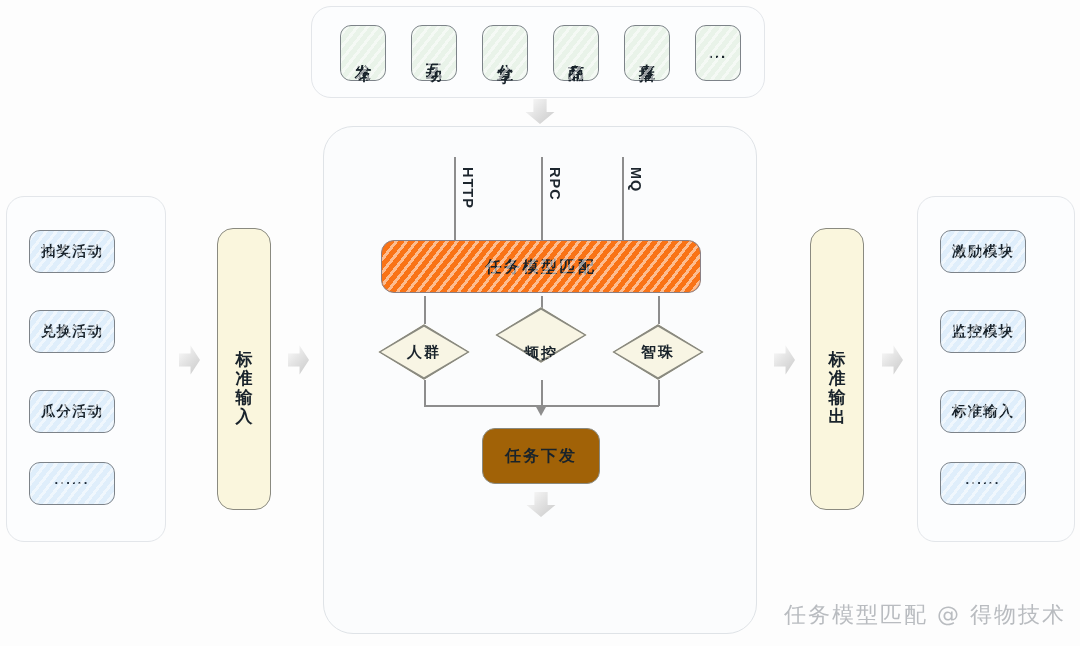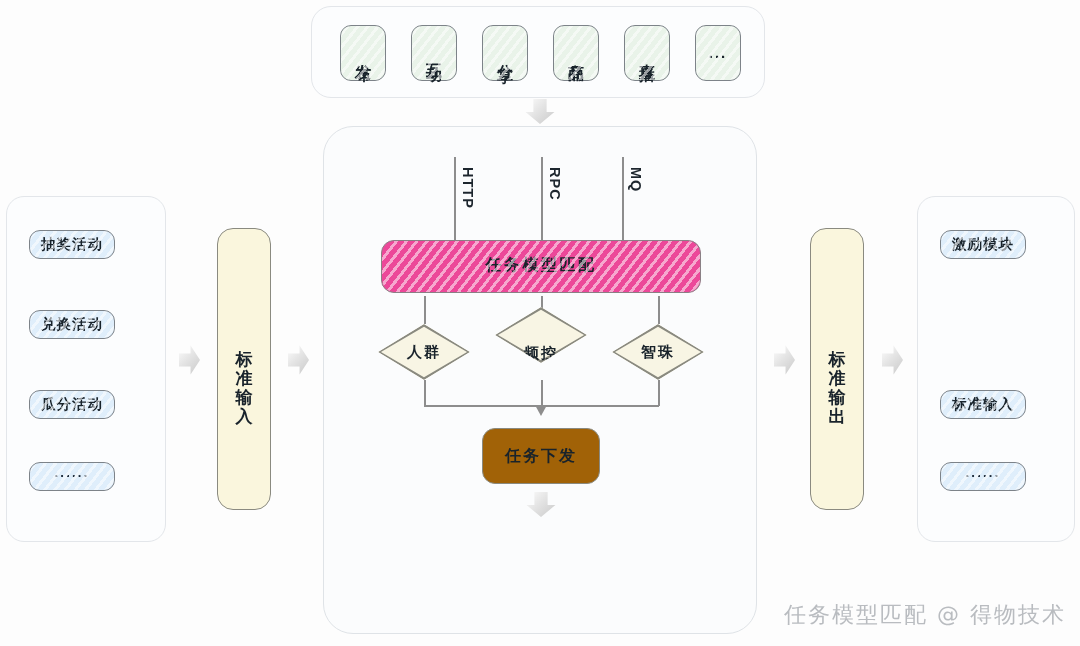--- a/index.html
+++ b/index.html
@@ -55,21 +55,21 @@
        rgba(255,255,255,0.0) 5px,
        rgba(255,255,255,0.62) 5px,
        rgba(255,255,255,0.62) 8px);
     opacity: .85;
   }
 
   .blue  { background: #dfeefb; border-color: #7d8389; }
   .green { background: #e9f3e9; border-color: #7d8389; }
   .cream { background: #faf6dd; border-color: #8a8a80; }
   .ivory { background: #a16207; border-color: #8a8a80; }
-  .pink  { background: #ec4899; border-color: #8a8085; font-family: Liberation Mono, monospace; }
+  .pink  { background: #f97316; border-color: #8a8085; }
 
   
   #top-strip {
     left: 311px; top: 6px; width: 454px; height: 92px;
     border-radius: 20px;
   }
   .chip {
     width: 46px; height: 56px;
     font-size: 16px;
     border-radius: 11px;
@@ -86,21 +86,21 @@
     writing-mode: vertical-rl;
     text-orientation: upright;
     letter-spacing: 19px;
     padding-top: 10px;
   }
 
   
   .side-node {
     left: 22px;
     width: 86px;
-    height: 29px;
+    height: 43px;
     font-size: 14.5px;
     letter-spacing: 1px;
     border-radius: 11px;
   }
 
   
   #core {
     left: 323px; top: 126px; width: 434px; height: 508px;
     border-radius: 30px;
     background: #fbfcfd;
@@ -309,20 +309,23 @@
   <div class="node cream vbar" style="left:810px; top:228px; height:282px;">
     <span>标准输出</span>
   </div>
 
   <div class="blockarrow arrow-right" style="left:882px; top:345px;"></div>
 
   <div class="panel" style="left:917px; top:196px; width:158px; height:346px;">
     <div class="node blue side-node hatch" style="top:33px;">
       <span>激励模块</span>
     </div>
+    <div class="node blue side-node hatch" style="top:113px;">
+      <span>监控模块</span>
+    </div>
     <div class="node blue side-node hatch" style="top:193px;">
       <span>标准输入</span>
     </div>
     <div class="node blue side-node hatch" style="top:265px;">
       <span class="dots6">······</span>
     </div>
   </div>
 
   <div id="watermark">任务模型匹配 @ 得物技术</div>
 

